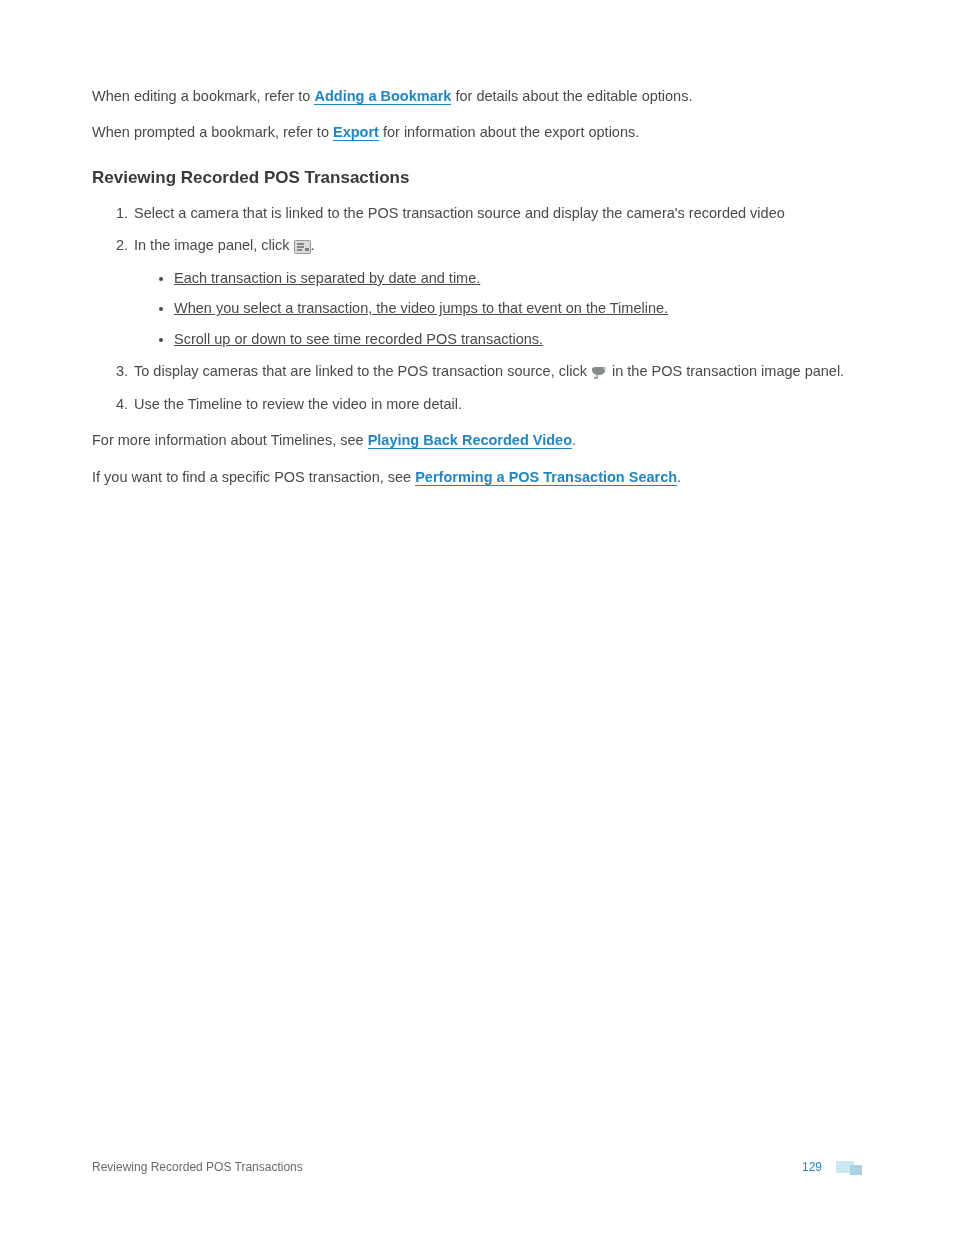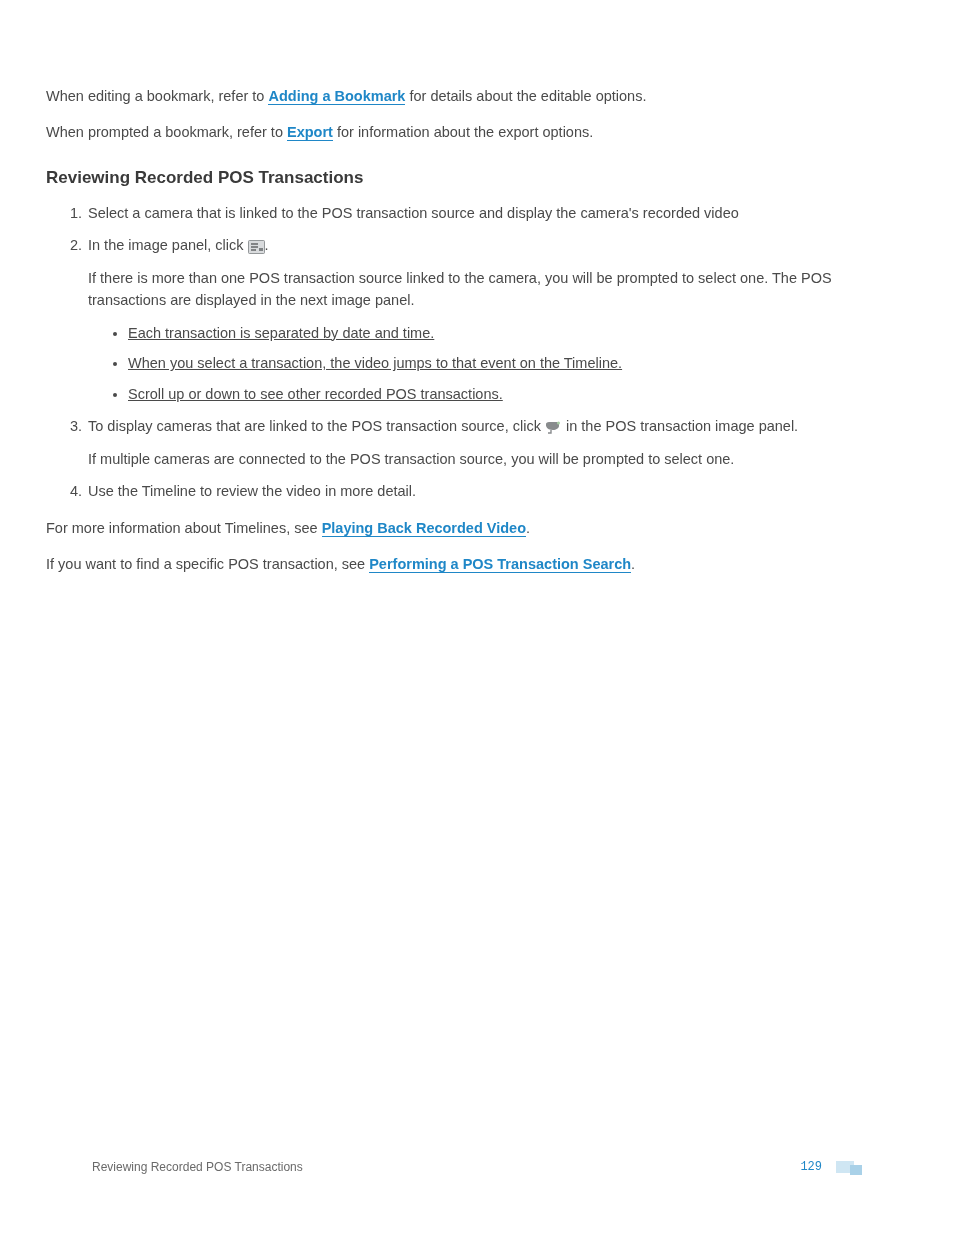--- a/index.html
+++ b/index.html
@@ -7,21 +7,21 @@
     padding: 0;
     background: #ffffff;
     font-family: "Segoe UI", "Helvetica Neue", Arial, sans-serif;
     color: #3a3a3a;
   }
   .page {
     width: 954px;
     height: 1235px;
     box-sizing: border-box;
     position: relative;
-    padding: 85px 92px 0 46px;
+    padding: 85px 92px 0 92px;
   }
   p {
     font-size: 14.5px;
     line-height: 1.55;
     margin: 0 0 14px 0;
     color: #4a4a4a;
   }
   a.doc-link {
     color: #1f87c7;
     font-weight: 700;
@@ -76,21 +76,20 @@
     display: flex;
     align-items: center;
     justify-content: space-between;
     font-size: 12px;
     color: #6a6a6a;
   }
   .footer-pagegroup {
     display: flex;
     align-items: center;
     gap: 14px;
-    font-family: Liberation Mono, monospace;
   }
   .footer-pagegroup .pgnum {
     color: #1f87c7;
     font-size: 12px;
   }
   .footer-decoration {
     width: 26px;
     height: 16px;
   }
 </style>
@@ -122,38 +121,36 @@
       <span>In the image panel, click </span><span class="inline-icon">
         <svg viewBox="0 0 17 14" width="17" height="14">
           <rect x="0.5" y="0.5" width="16" height="13" rx="1" fill="#d9dbdd" stroke="#7e8284" stroke-width="0.8"></rect>
           <line x1="3" y1="4" x2="10" y2="4" stroke="#5c5f61" stroke-width="1.4"></line>
           <line x1="3" y1="7" x2="10" y2="7" stroke="#5c5f61" stroke-width="1.4"></line>
           <line x1="3" y1="10" x2="8" y2="10" stroke="#5c5f61" stroke-width="1.4"></line>
           <path d="M11 8 h4 v3 h-4 z" fill="#7e8284"></path>
         </svg>
       </span><span>.</span>
 
-      <div class="step-para">If there is more than one POS transaction source linked to the camera, you will be prompted to select one. The POS transactions are displayed in the next image panel.</div>
 
       <ul class="sub-list">
         <li>Each transaction is separated by date and time.</li>
         <li>When you select a transaction, the video jumps to that event on the Timeline.</li>
-        <li>Scroll up or down to see other recorded POS transactions.</li>
+        <li>Scroll up or down to see time recorded POS transactions.</li>
       </ul>
     </li>
     <li>
       <span>To display cameras that are linked to the POS transaction source, click </span><span class="inline-icon">
         <svg viewBox="0 0 17 14" width="17" height="14">
           <path d="M1 4 C1 3 2 2 4 2 L12 2 C13 2 14 3 14 4 L14 6 C14 8 11 10 8 10 C5 10 2 9 1 6 Z" fill="#888b8d"></path>
           <path d="M6 10 L6 13 L3 13" stroke="#888b8d" stroke-width="1.4" fill="none"></path>
           <circle cx="13.5" cy="3" r="1.5" fill="#a9cfa5"></circle>
         </svg>
       </span><span> in the POS transaction image panel.</span>
 
-      <div class="step-para">If multiple cameras are connected to the POS transaction source, you will be prompted to select one.</div>
     </li>
     <li>
       <span>Use the Timeline to review the video in more detail.</span>
     </li>
   </ol>
 
   <p>
     <span>For more information about Timelines, see </span>
     <a href="#" class="doc-link">Playing Back Recorded Video</a><span>.</span>
   </p>

